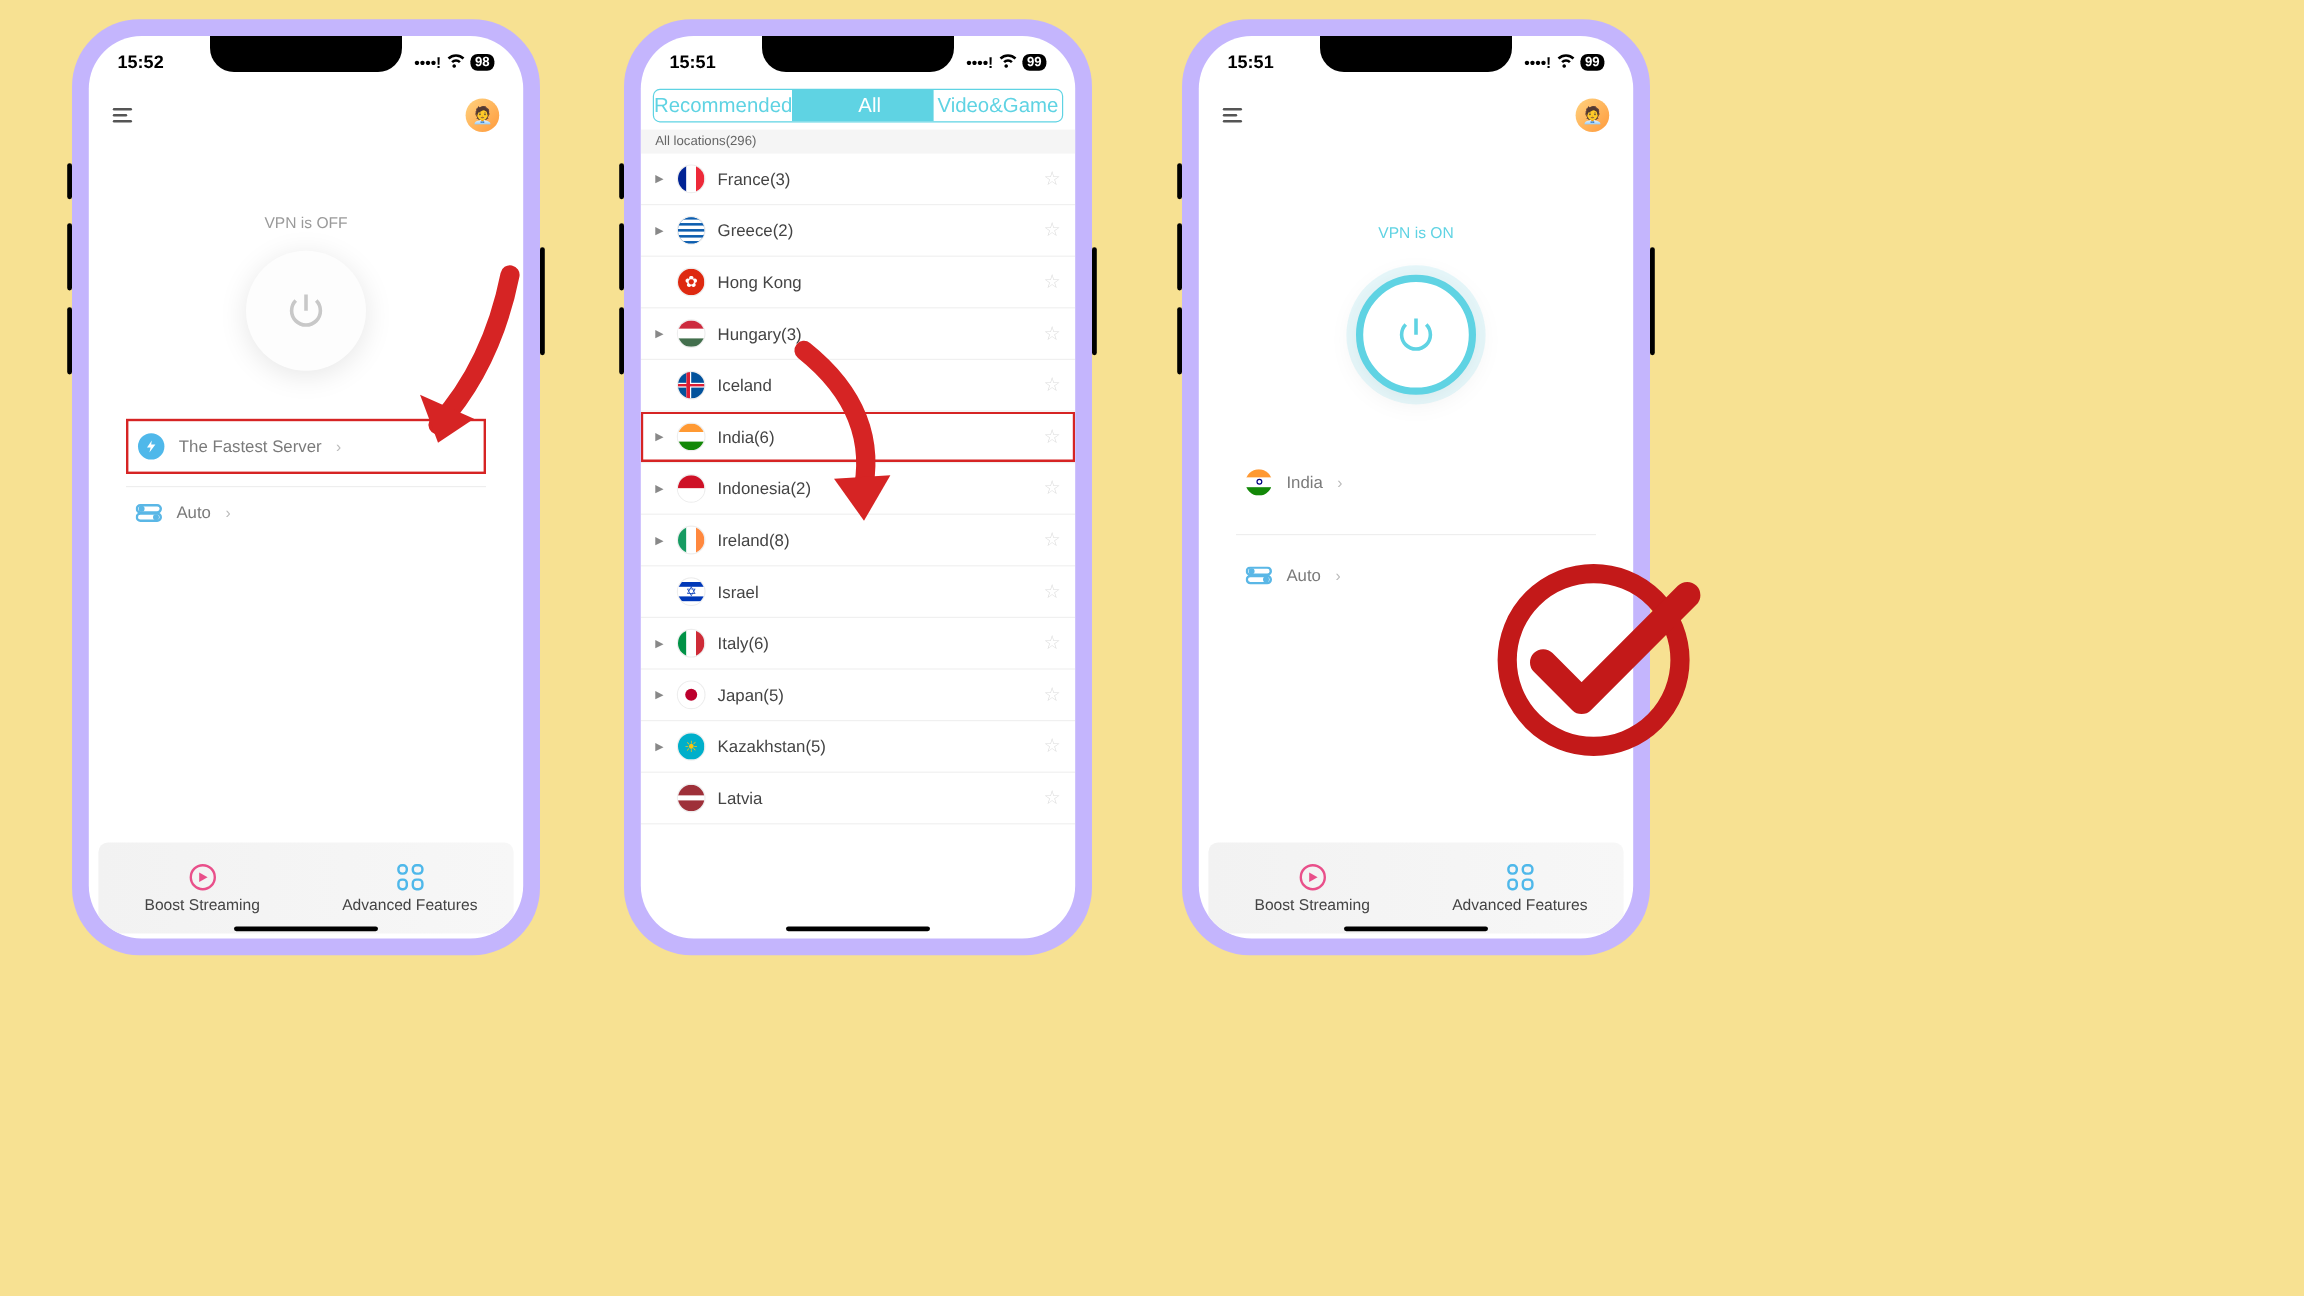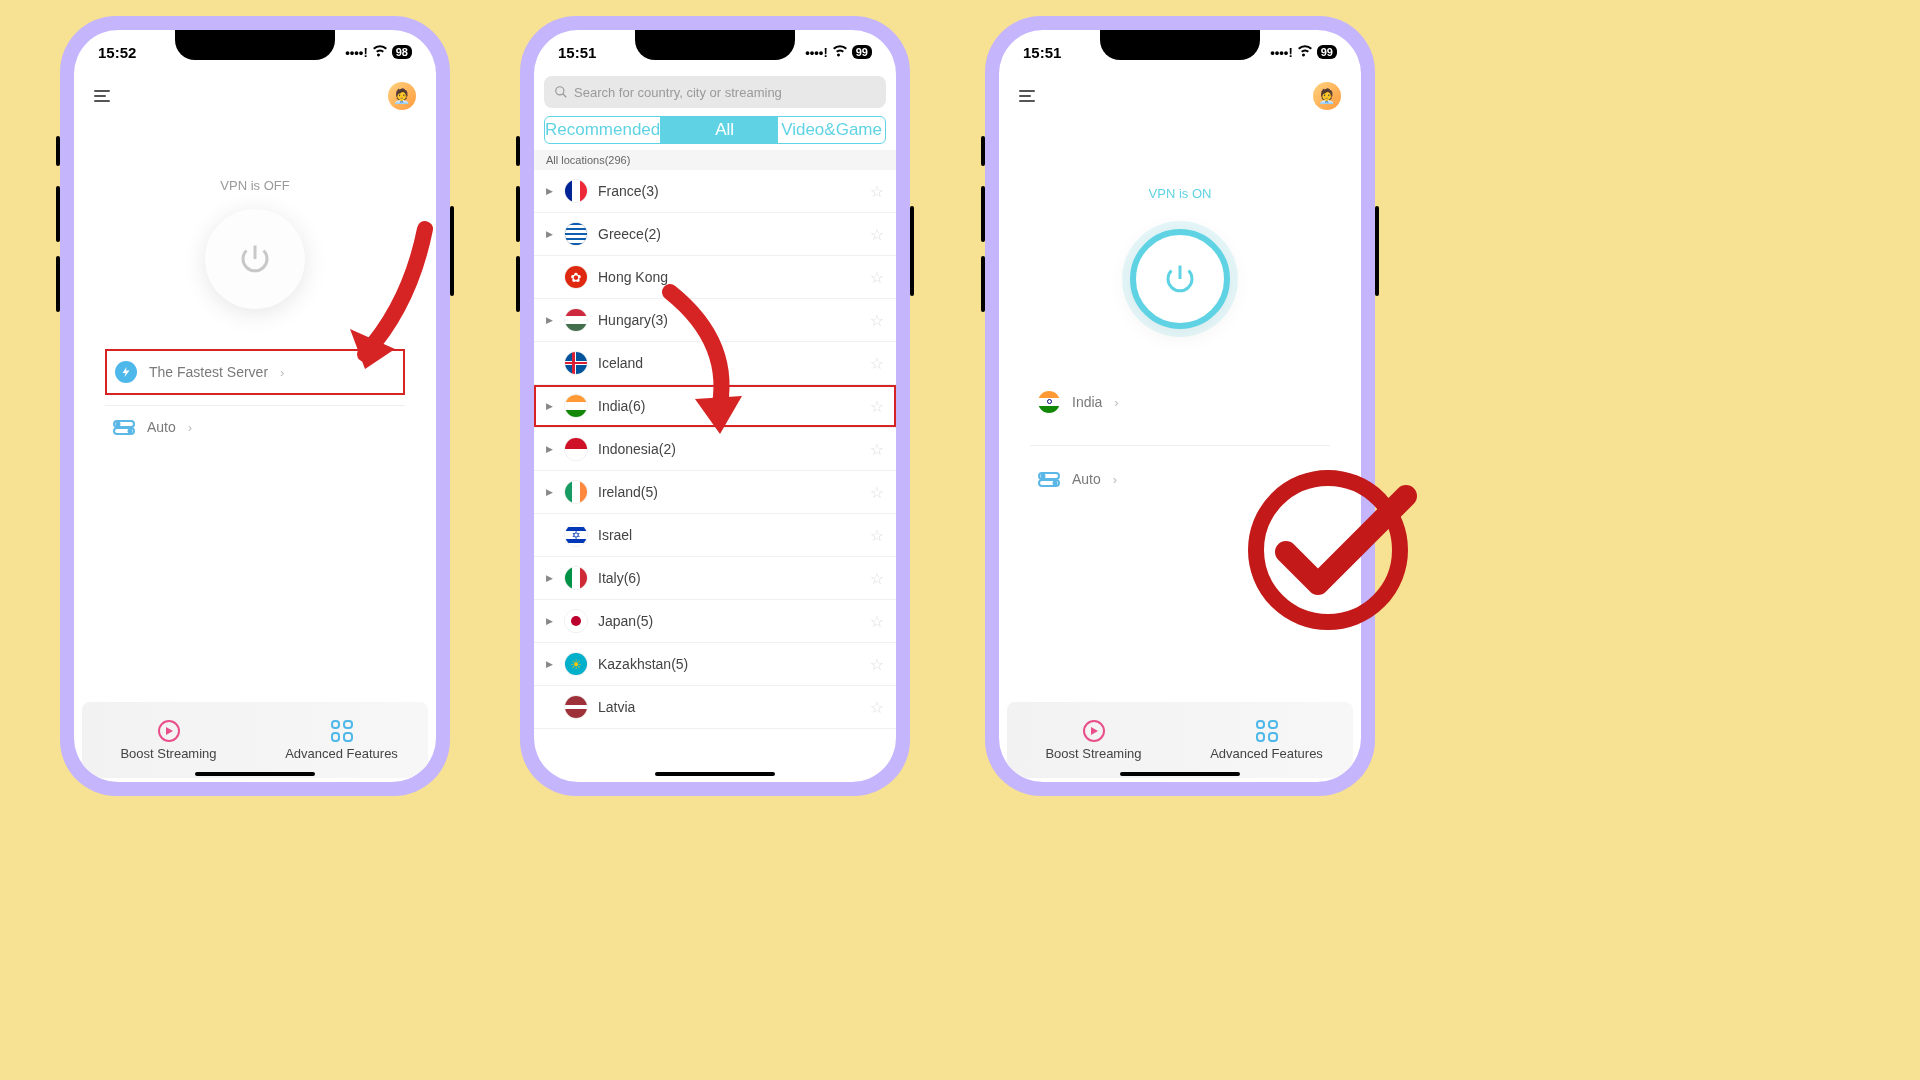--- a/index.html
+++ b/index.html
@@ -179,27 +179,20 @@
     <div class="status-bar">
       <span>15:51</span>
       <div class="status-right">
         <span class="signal-icon">••••!</span>
         <span class="wifi-icon"><svg width="16" height="12" viewBox="0 0 16 12">
               <path d="M8 10 A1.5 1.5 0 1 0 8 10.01Z M4 6 A6 6 0 0 1 12 6 L10.5 7.5 A4 4 0 0 0 5.5 7.5Z M1 3 A10 10 0 0 1 15 3 L13.5 4.5 A8 8 0 0 0 2.5 4.5Z" fill="#000"></path>
             </svg></span>
         <span class="battery-badge">99</span>
       </div>
     </div>
-    <div class="search-box">
-      <svg width="14" height="14" viewBox="0 0 24 24" fill="none" stroke="#9a9a9a" stroke-width="2">
-          <circle cx="10" cy="10" r="7"></circle>
-          <path d="M21 21l-6-6"></path>
-        </svg>
-      <span>Search for country, city or streaming</span>
-    </div>
     <div class="tabs">
       <div class="tab">Recommended</div>
       <div class="tab active">All</div>
       <div class="tab">Video&amp;Game</div>
     </div>
     <div class="section-header">All locations(296)</div>
     <div class="loc-list" id="loc-list">
         <div class="loc-row">
           <span class="caret">▶</span>
           <div class="fcir">
@@ -277,21 +270,21 @@
           <span>Indonesia(2)</span>
           <span class="star">☆</span>
         </div>
         <div class="loc-row">
           <span class="caret">▶</span>
           <div class="fcir">
             <div class="strip" style="left: 0px; width: 33%; top: 0px; bottom: 0px; background: rgb(22, 155, 98);"></div>
             <div class="strip" style="left: 33%; width: 34%; top: 0px; bottom: 0px; background: rgb(255, 255, 255);"></div>
             <div class="strip" style="left: 67%; width: 33%; top: 0px; bottom: 0px; background: rgb(255, 136, 62);"></div>
           </div>
-          <span>Ireland(5)</span>
+          <span>Ireland(8)</span>
           <span class="star">☆</span>
         </div>
         <div class="loc-row">
           <span class="caret"></span>
           <div class="fcir">
             <div class="strip" style="left: 0px; width: 100%; top: 0px; bottom: 0px; background: rgb(255, 255, 255);"></div>
             <div style="position: absolute; left: 0px; right: 0px; top: 15%; height: 15%; background: rgb(0, 56, 184);"></div>
             <div style="position: absolute; left: 0px; right: 0px; top: 70%; height: 15%; background: rgb(0, 56, 184);"></div>
             <div style="position: absolute; left: 50%; top: 50%; transform: translate(-50%, -50%); color: rgb(0, 56, 184); font-size: 11px;">✡</div>
           </div>

